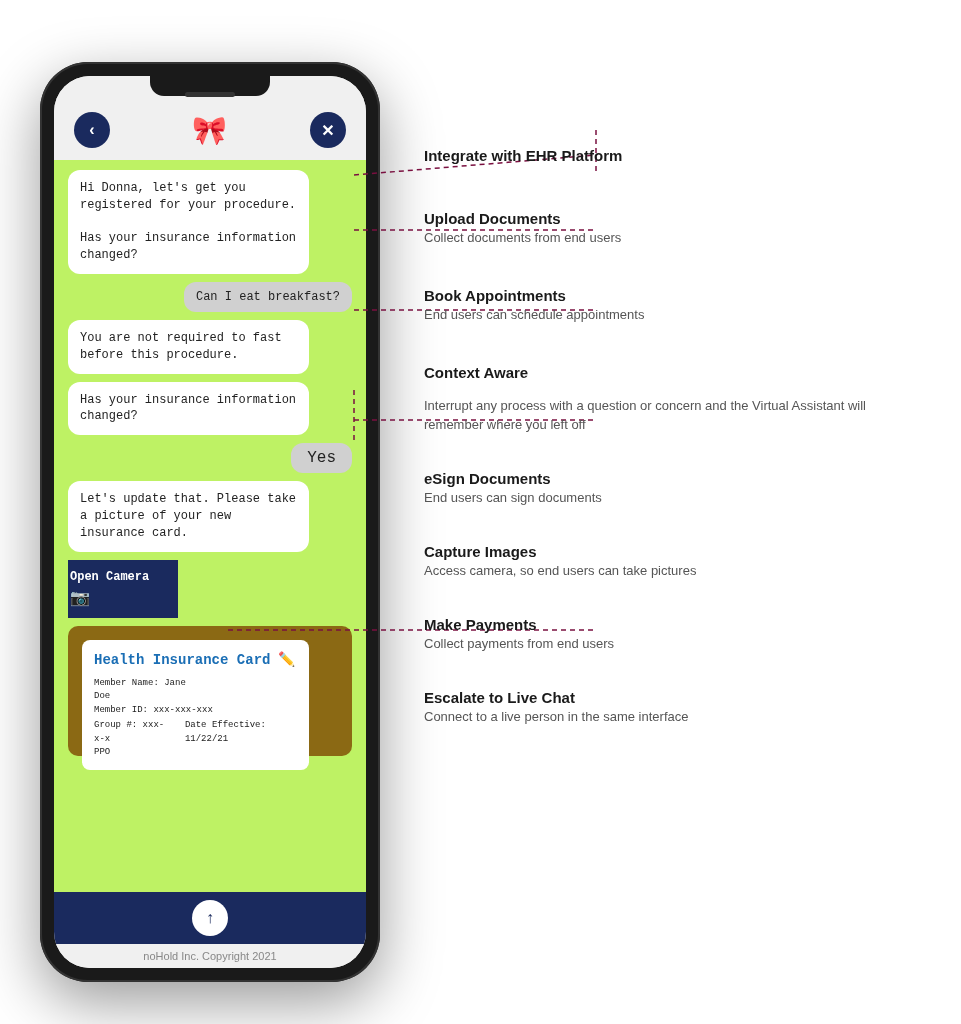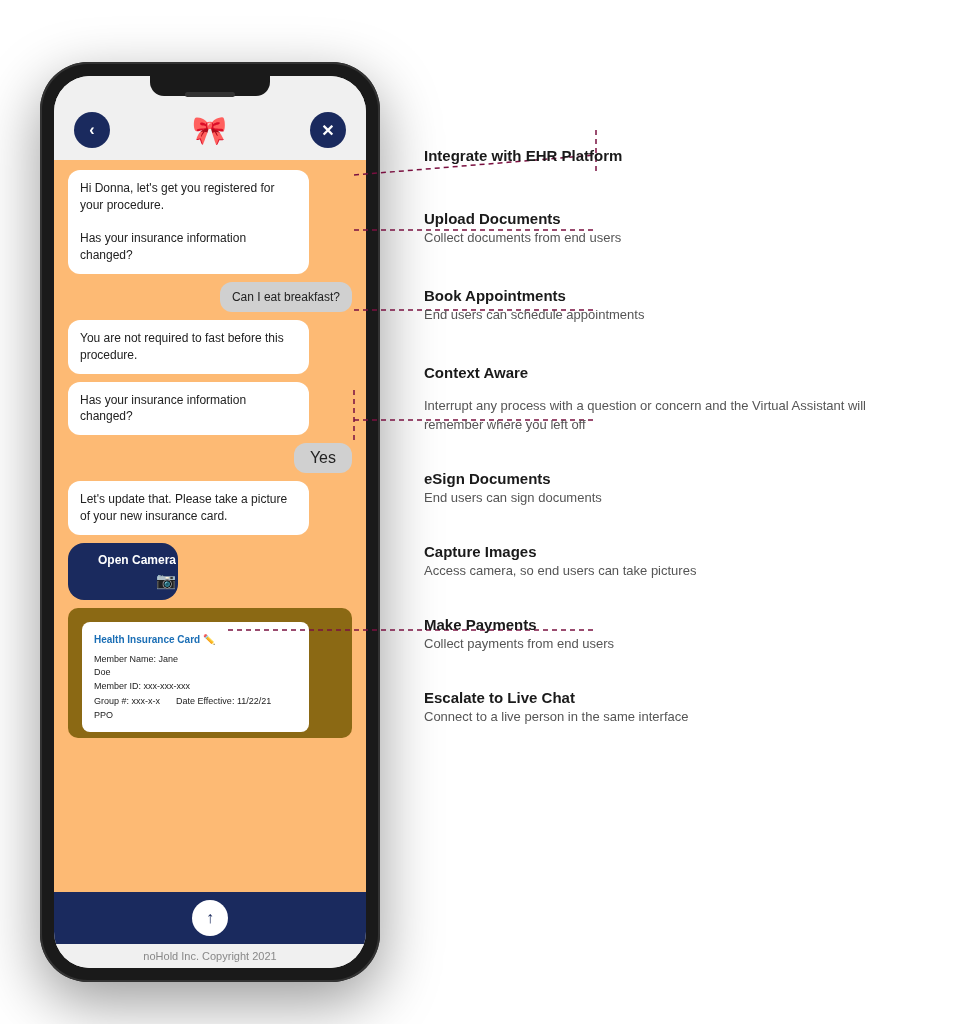--- a/index.html
+++ b/index.html
@@ -102,21 +102,22 @@
     }
 
     
     .chat-area {
       flex: 1;
       overflow: hidden;
       padding: 10px 14px;
       display: flex;
       flex-direction: column;
       gap: 8px;
-      background: #fdba74;
+      background: #bef264;
+      font-family: Liberation Mono, monospace;
     }
 
     .chat-bubble-left {
       background: white;
       border-radius: 12px;
       padding: 10px 12px;
       font-size: 12px;
       color: #222;
       max-width: 85%;
       align-self: flex-start;
@@ -138,28 +139,28 @@
       border-radius: 12px;
       padding: 6px 16px;
       font-size: 16px;
       color: #222;
       align-self: flex-end;
     }
 
     .open-camera-btn {
       background: #1a2a5e;
       color: white;
-      border-radius: 16px;
+      border-radius: 0;
       padding: 10px 2px;
       font-size: 12px;
       font-weight: bold;
       align-self: flex-start;
       display: flex;
       flex-direction: column;
-      align-items: flex-end;
+      align-items: flex-start;
       gap: 4px;
       min-width: 110px;
     }
 
     .camera-icon {
       font-size: 16px;
     }
 
     
     .insurance-card-area {
@@ -180,21 +181,21 @@
       color: #222;
       line-height: 1.5;
       width: 80%;
       position: absolute;
       top: 14px;
       left: 14px;
     }
 
     .insurance-card-title {
       color: #1a6eb5;
-      font-size: 10px;
+      font-size: 14px;
       font-weight: bold;
       margin-bottom: 6px;
     }
 
     
     .phone-bottom {
       background: #1a2a5e;
       height: 52px;
       display: flex;
       align-items: center;

